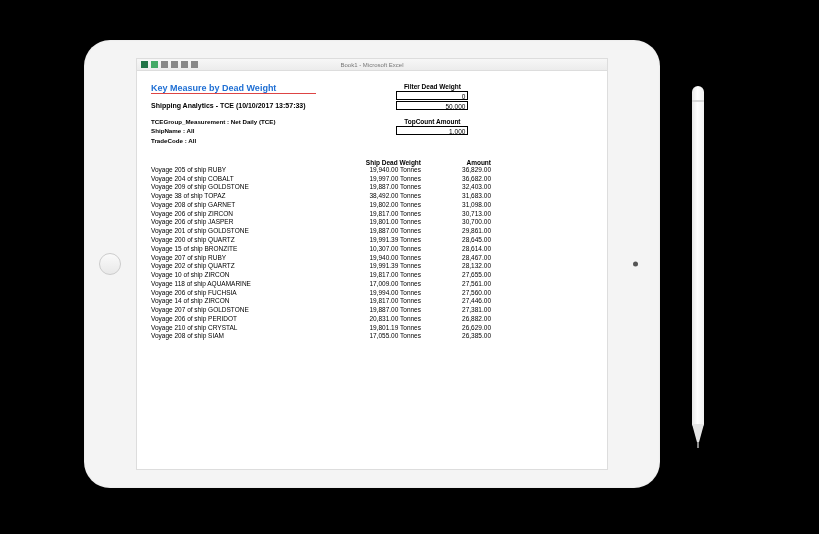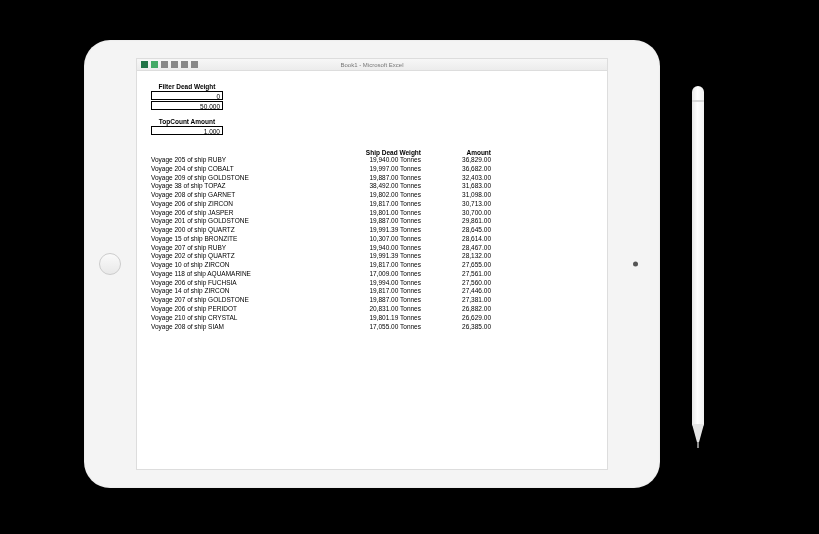--- a/index.html
+++ b/index.html
@@ -195,20 +195,27 @@
       <span class="tb-ico generic"></span>
       <span class="tb-ico generic"></span>
       <span class="tb-ico generic"></span>
       <span class="tb-ico generic"></span>
       <span class="tb-title">Book1 - Microsoft Excel</span>
     </div>
 
     <div class="content">
 
       <div class="top-area">
+        <div class="left-block">
+          <div class="report-title">Key Measure by Dead Weight</div>
+          <div class="report-subtitle">Shipping Analytics - TCE (10/10/2017 13:57:33)</div>
+          <div class="meta-line">TCEGroup_Measurement : Net Daily (TCE)</div>
+          <div class="meta-line">ShipName : All</div>
+          <div class="meta-line">TradeCode : All</div>
+        </div>
 
         <div>
           <div class="filter-block">
             <div>Filter Dead Weight</div>
             <div class="filter-box">0</div>
             <div class="filter-box">50,000</div>
           </div>
           <div class="filter-block" style="margin-top:8px;">
             <div>TopCount Amount</div>
             <div class="filter-box">1,000</div>

